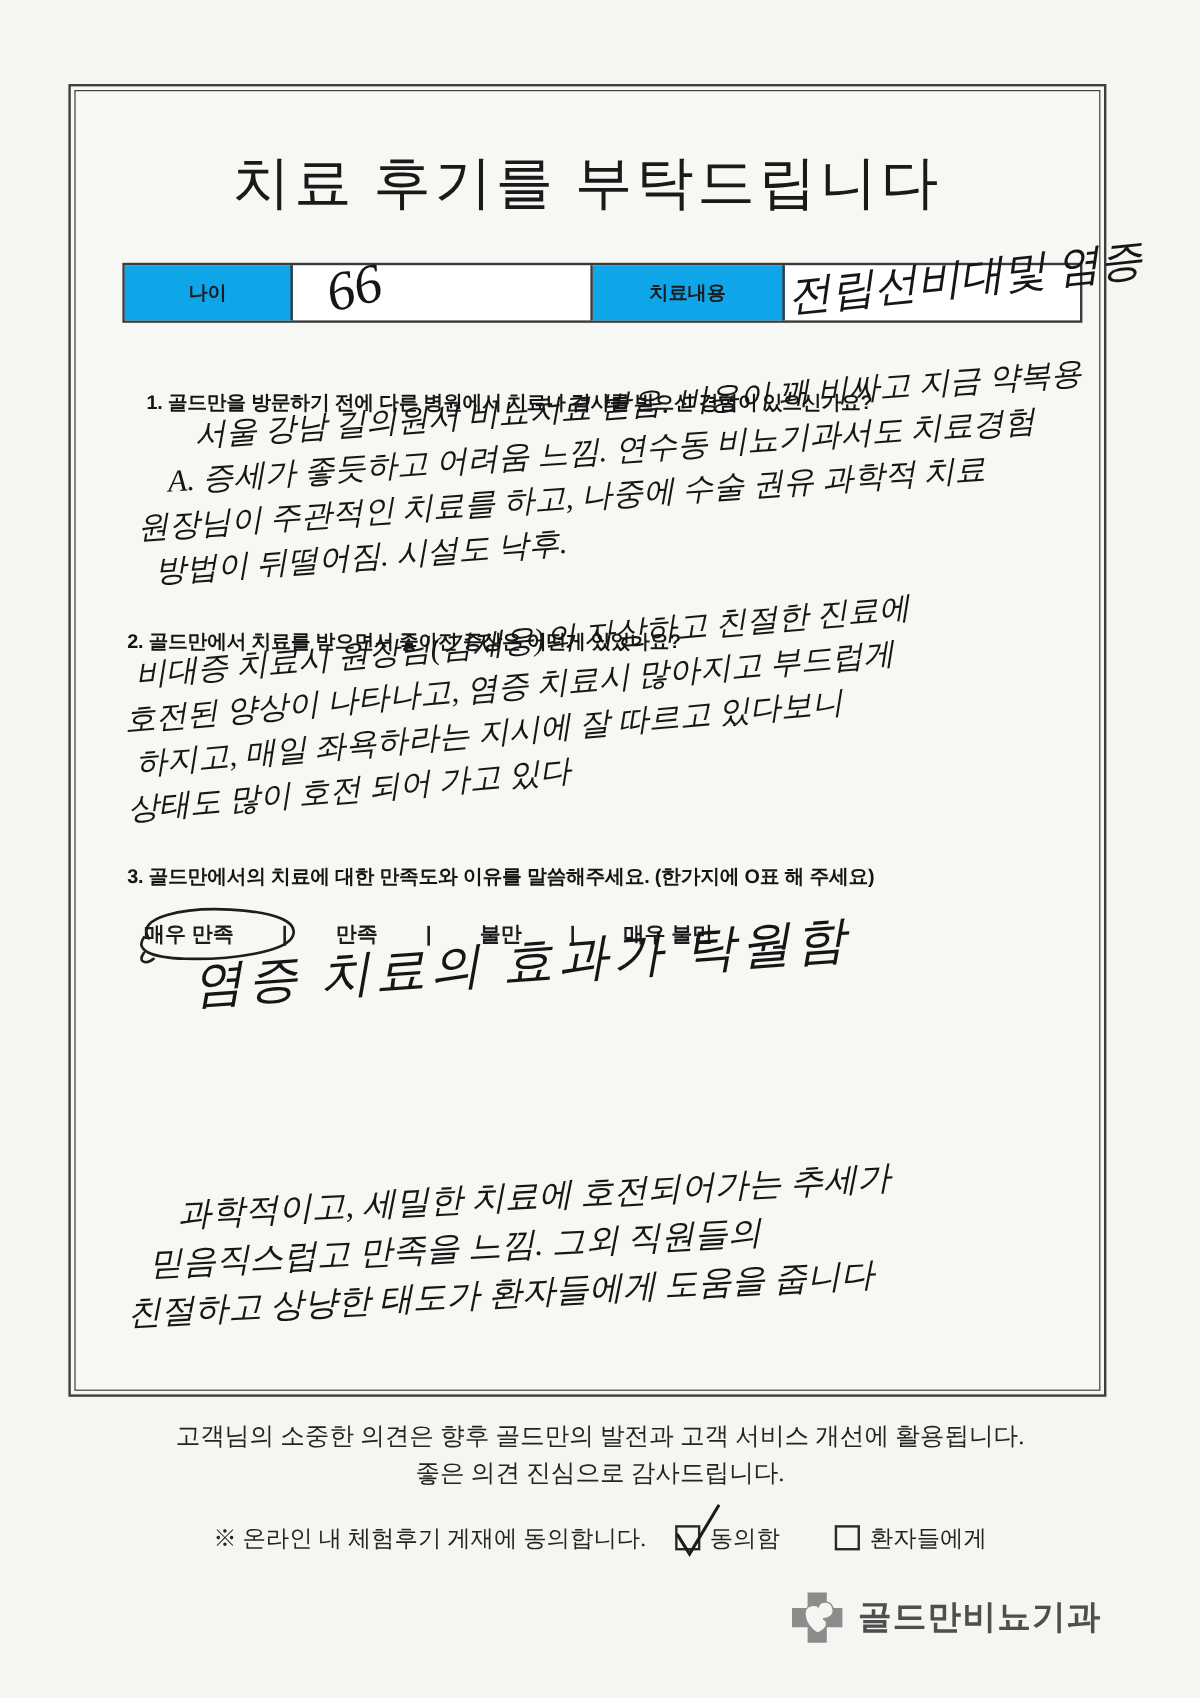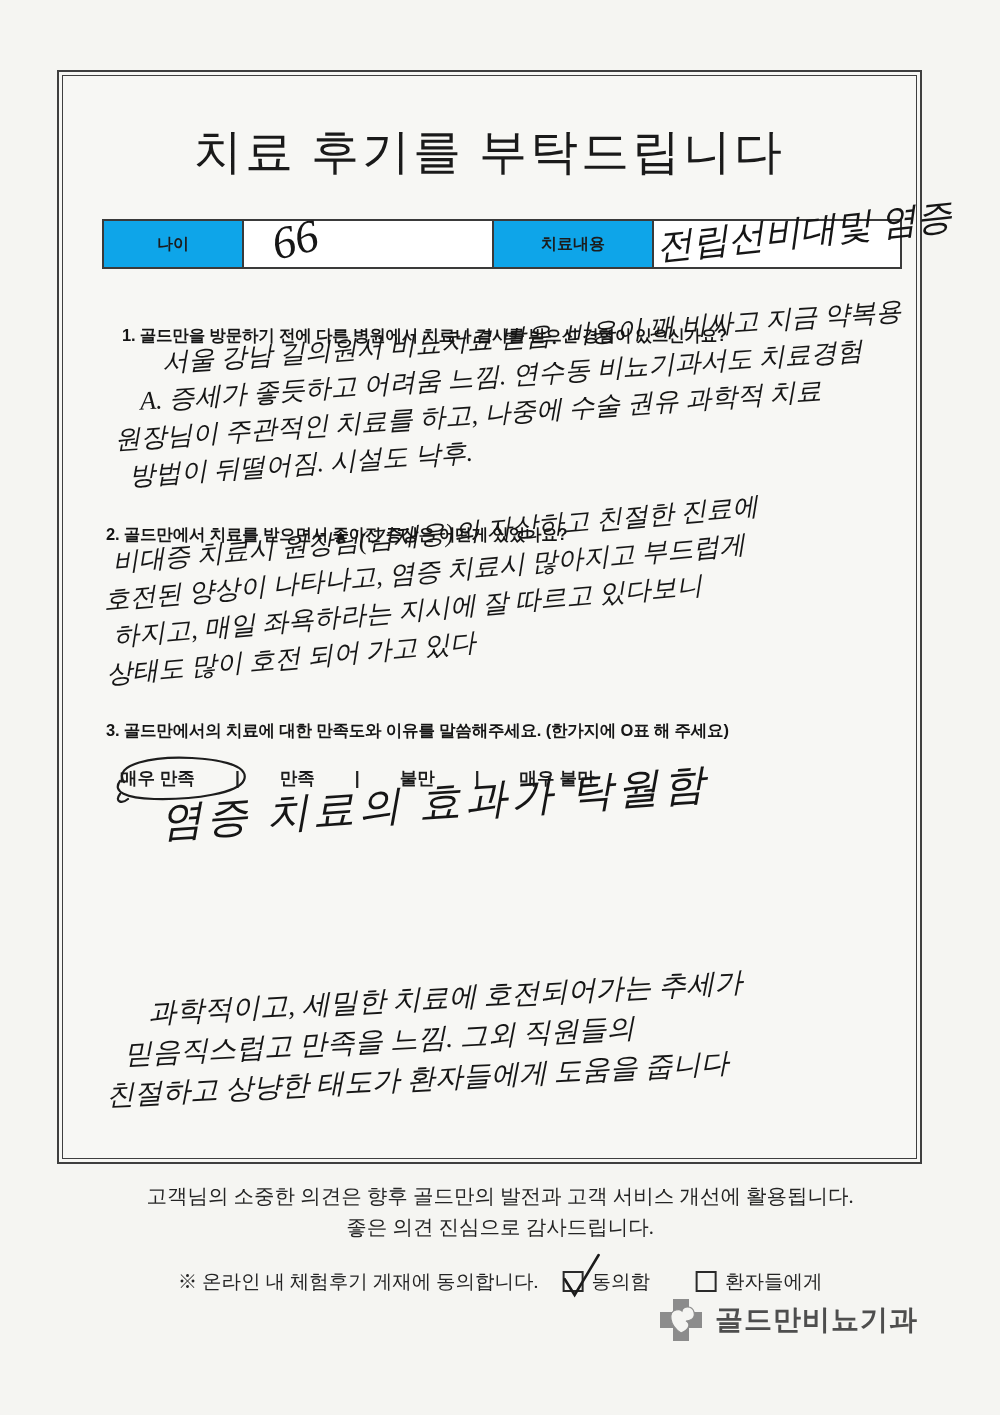--- a/index.html
+++ b/index.html
@@ -94,21 +94,21 @@
     position:relative; display:inline-block; margin-right:8px;
   }
   .checkbox .tick {
     position:absolute; left:-4px; top:-22px; width:44px; height:48px;
   }
   .consent-label { margin-right:46px; }
   .consent-label:last-child { margin-right:0; }
 
   
   .logo {
-    position:absolute; right:82px; top:1296px;
+    position:absolute; right:82px; top:1324px;
     display:flex; align-items:center; gap:10px;
   }
   .logo-text {
     font-family:"Liberation Sans", sans-serif; font-weight:bold;
     font-size:28px; color:#4e4e4e; letter-spacing:1px;
   }
 </style>
 </head>
 <body>
 

